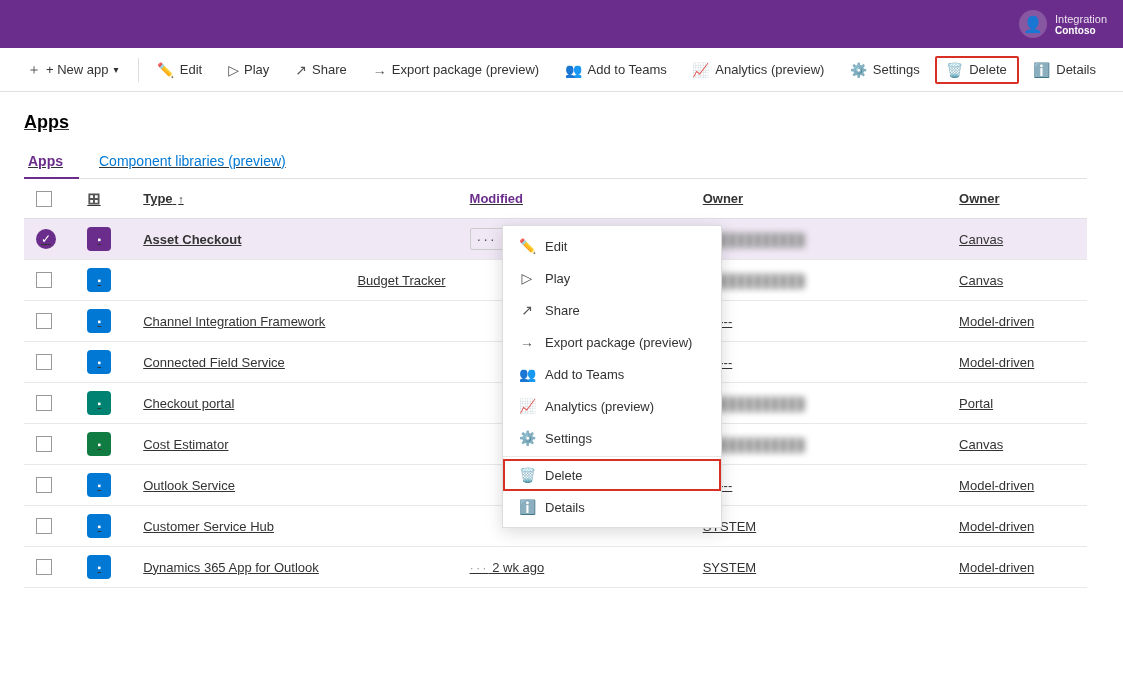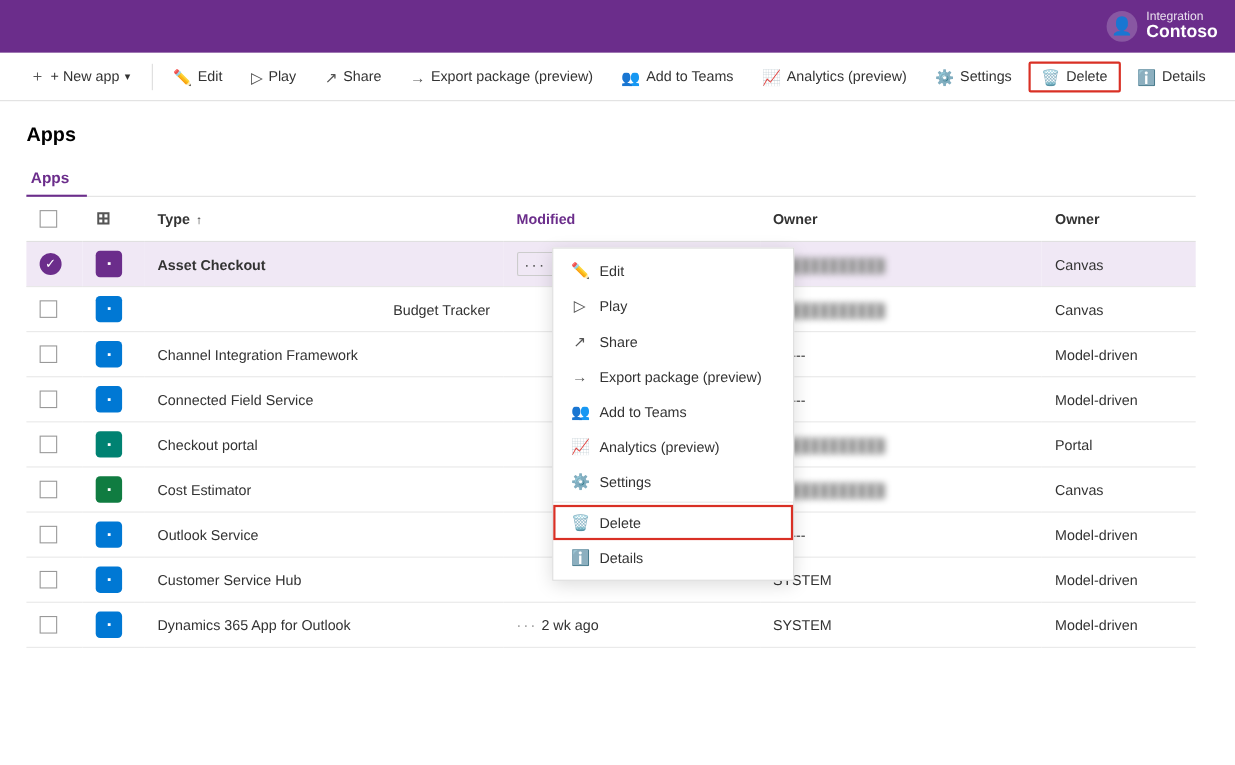--- a/index.html
+++ b/index.html
@@ -22,21 +22,21 @@
       font-size: 13px;
     }
     .env-icon {
       width: 28px; height: 28px;
       background: rgba(255,255,255,0.2);
       border-radius: 50%;
       display: flex; align-items: center; justify-content: center;
       font-size: 16px;
     }
     .env-label { font-size: 11px; opacity: 0.85; }
-    .env-name { font-size: 16px; font-weight: 600; }
+    .env-name { font-size: 10px; font-weight: 600; }
 
     
     .toolbar {
       height: 44px;
       border-bottom: 1px solid #e0e0e0;
       display: flex;
       align-items: center;
       padding: 0 16px;
       gap: 4px;
       background: #fff;
@@ -55,20 +55,21 @@
     .toolbar-btn.highlighted {
       border: 2px solid #d93025;
       color: #333;
     }
     .toolbar-divider { width: 1px; height: 24px; background: #ddd; margin: 0 4px; }
     .toolbar-icon { font-size: 14px; color: #555; }
 
     
     .main {
       padding: 20px 36px 0 24px;
+      text-decoration: underline;
     }
     .page-title {
       font-size: 18px;
       font-weight: 600;
       margin-bottom: 12px;
       color: #000;
     }
 
     
     .tabs {
@@ -261,20 +262,21 @@
     <span class="toolbar-icon">ℹ️</span>
     <span>Details</span>
   </button>
 </div>
 
 <div class="main">
   <div class="page-title">Apps</div>
 
   <div class="tabs">
     <div class="tab active">Apps</div>
+    <div class="tab preview" style="margin-left:16px;">Component libraries (preview)</div>
   </div>
 
   <div class="table-container">
     <table class="app-table">
       <thead>
         <tr>
           <th class="check-col">
             <span class="header-checkbox"></span>
           </th>
           <th class="icon-col">

